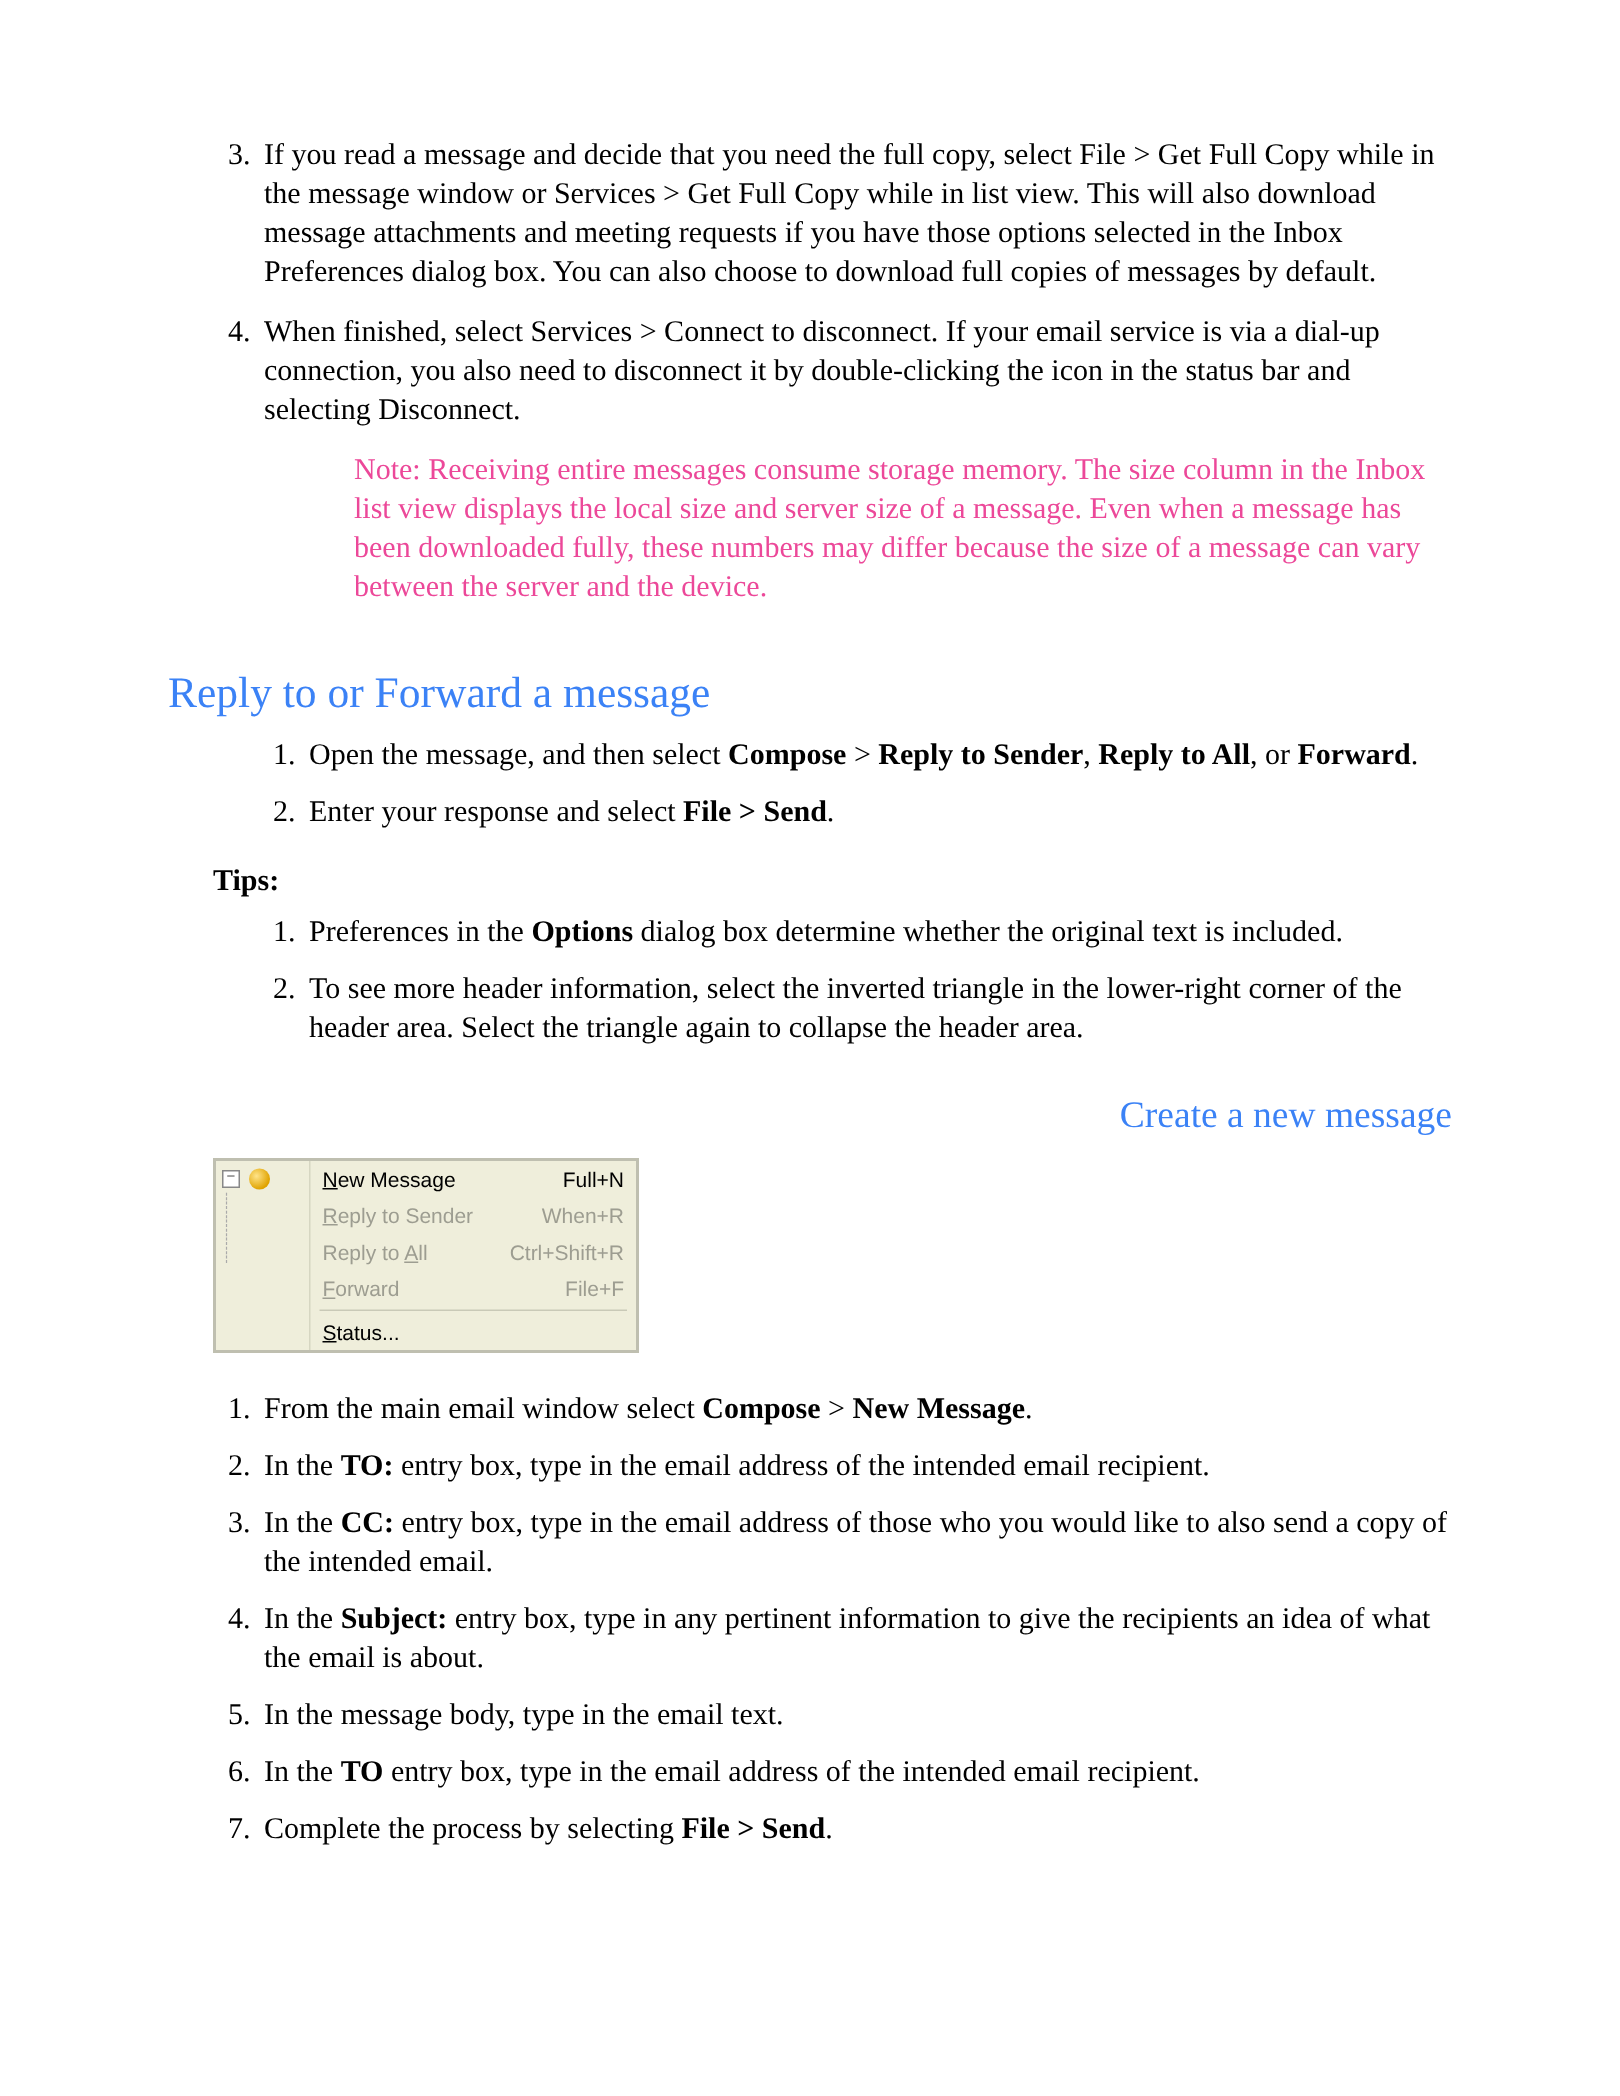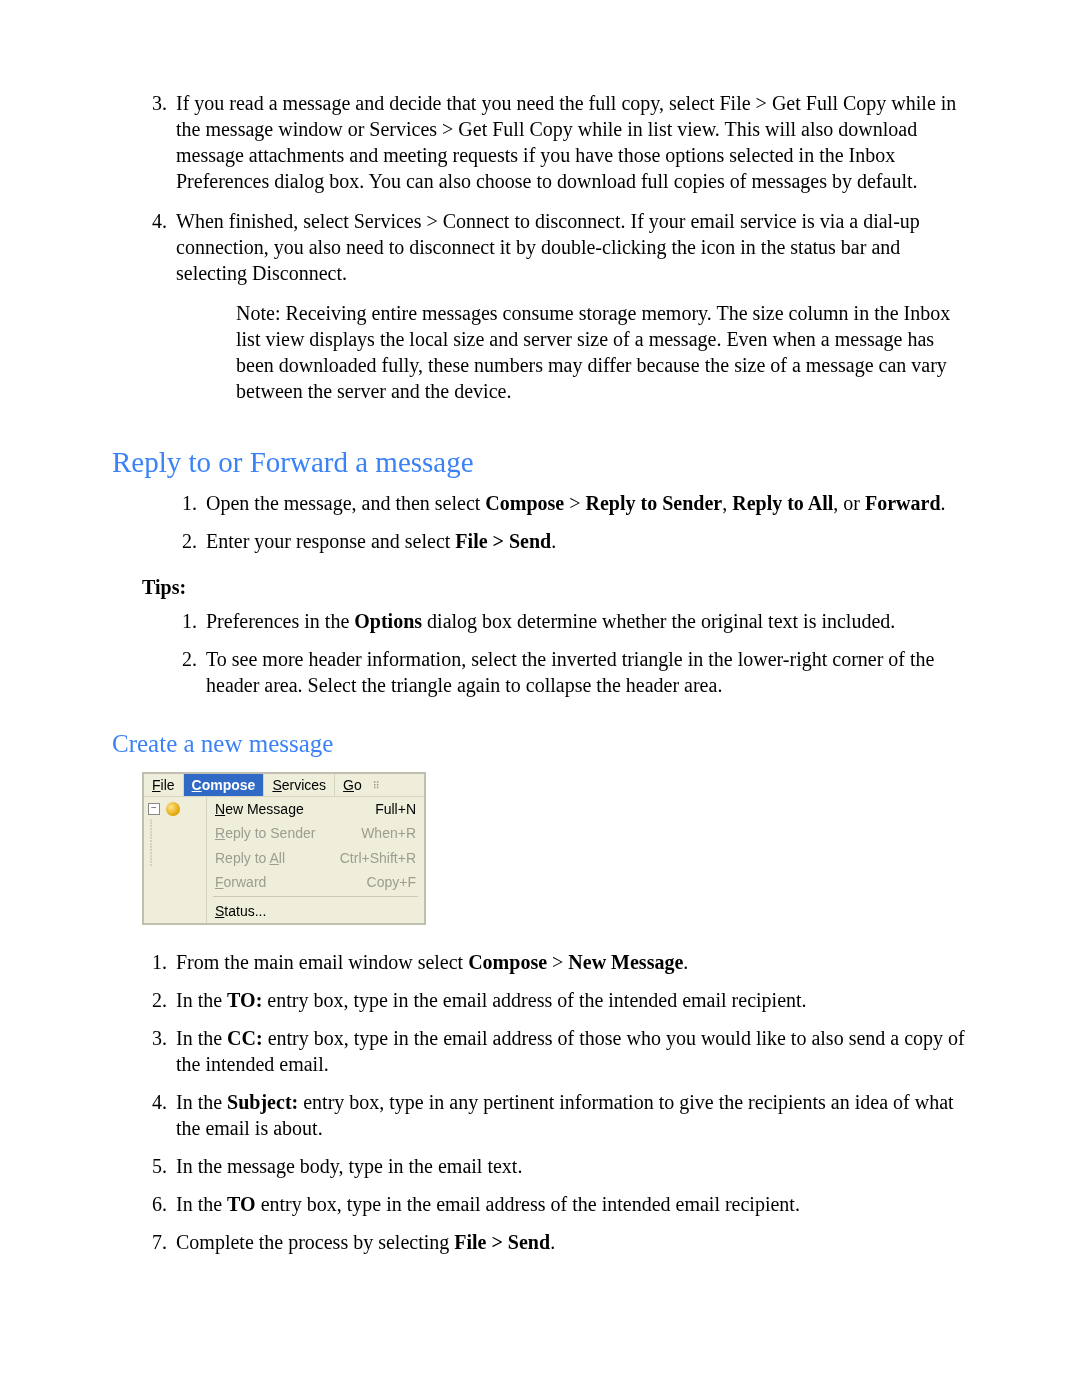--- a/index.html
+++ b/index.html
@@ -23,35 +23,36 @@
   ol.nested {
     list-style: decimal;
     padding-left: 90px;
     margin: 8px 0 20px 0;
   }
   ol.nested > li {
     margin-bottom: 12px;
     padding-left: 4px;
   }
   .note-red {
-    color: #000000;
+    color: #ec4899;
     margin-left: 60px;
     margin-top: 14px;
     margin-bottom: 40px;
   }
   h2.section {
     font-family: "Times New Roman", Times, serif;
     font-weight: normal;
     font-size: 29px;
     color: #3b82f6;
     margin: 40px 0 6px 0;
   }
   h2.section.second {
     font-size: 25px;
     margin-top: 30px;
+    text-align: right;
   }
   .tips-label {
     font-weight: bold;
     margin-left: 30px;
     margin-top: 14px;
     margin-bottom: 4px;
   }
   .app-menu {
     display: inline-block;
     border: 2px solid #bfbfb0;
@@ -172,35 +173,20 @@
 <ol class="nested">
   <li>
     <span>Preferences in the </span><b>Options</b><span> dialog box determine whether the original text is included.</span>
   </li>
   <li>To see more header information, select the inverted triangle in the lower-right corner of the header area. Select the triangle again to collapse the header area.</li>
 </ol>
 
 <h2 class="section second">Create a new message</h2>
 
 <div class="app-menu">
-  <div class="menu-bar">
-    <div class="menu-item">
-        <span><u>F</u>ile</span>
-      </div>
-    <div class="menu-item selected">
-        <span><u>C</u>ompose</span>
-      </div>
-    <div class="menu-item">
-        <span><u>S</u>ervices</span>
-      </div>
-    <div class="menu-item" style="border-right:none">
-        <span><u>G</u>o</span>
-      </div>
-    <div class="grip">⠿</div>
-  </div>
   <div class="menu-body">
     <div class="tree-col">
       <span class="tree-box">−</span>
       <span class="globe"></span>
       <div class="tree-dots">┊<br>┊<br>┊<br>┊</div>
     </div>
     <div class="dropdown">
       <div class="dropdown-row">
         <span><u>N</u>ew Message</span>
         <span>Full+N</span>
@@ -208,21 +194,21 @@
       <div class="dropdown-row disabled">
         <span><u>R</u>eply to Sender</span>
         <span>When+R</span>
       </div>
       <div class="dropdown-row disabled">
         <span>Reply to <u>A</u>ll</span>
         <span>Ctrl+Shift+R</span>
       </div>
       <div class="dropdown-row disabled">
         <span><u>F</u>orward</span>
-        <span>Copy+F</span>
+        <span>File+F</span>
       </div>
       <div class="dropdown-sep"></div>
       <div class="dropdown-row">
         <span><u>S</u>tatus...</span>
         <span></span>
       </div>
     </div>
   </div>
 </div>
 

